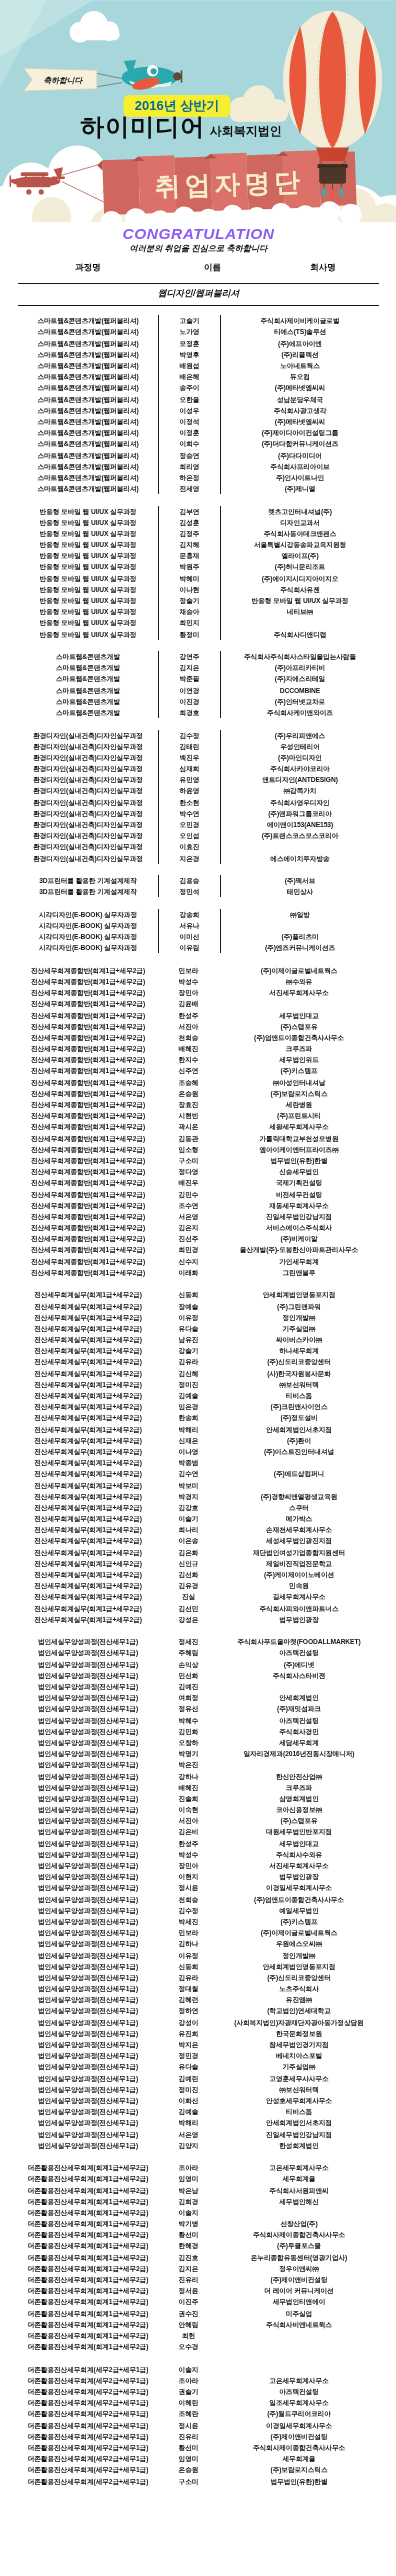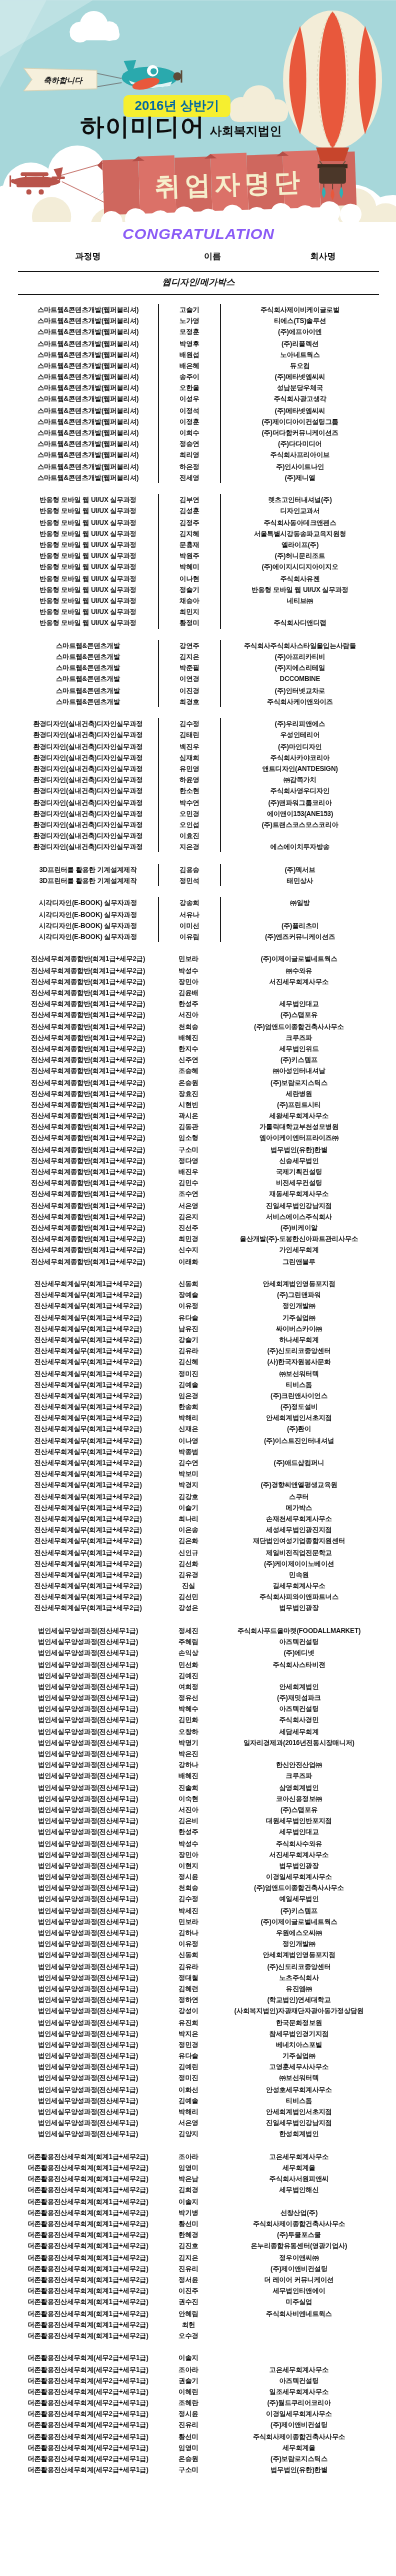--- a/index.html
+++ b/index.html
@@ -166,31 +166,32 @@
 
     <div class="hero-badge">2016년 상반기</div>
     <div class="hero-brand">
       <span class="brand-main">하이미디어</span>
       <span class="brand-campus">사회복지법인</span>
     </div>
   </div>
 
   <div class="congrats">
     <div class="congrats-title">CONGRATULATION</div>
+    <div class="congrats-sub">여러분의 취업을 진심으로 축하합니다</div>
   </div>
 
   <div class="jobtable">
     <div class="thead">
       <span class="cell course">과정명</span>
       <span class="cell name">이름</span>
       <span class="cell company">회사명</span>
     </div>
     <div id="sections-root">
         <div class="section-header">
-          <div class="section-title">웹디자인/메가박스</div>
+          <div class="section-title">웹디자인/웹퍼블리셔</div>
         </div>
         <div class="group dividers">
           <div class="row">
             <span class="cell course">스마트웹&amp;콘텐츠개발(웹퍼블리셔)</span>
             <span class="cell name">고슬기</span>
             <span class="cell company">주식회사제이비케이글로벌</span>
           </div>
           <div class="row">
             <span class="cell course">스마트웹&amp;콘텐츠개발(웹퍼블리셔)</span>
             <span class="cell name">노가영</span>

